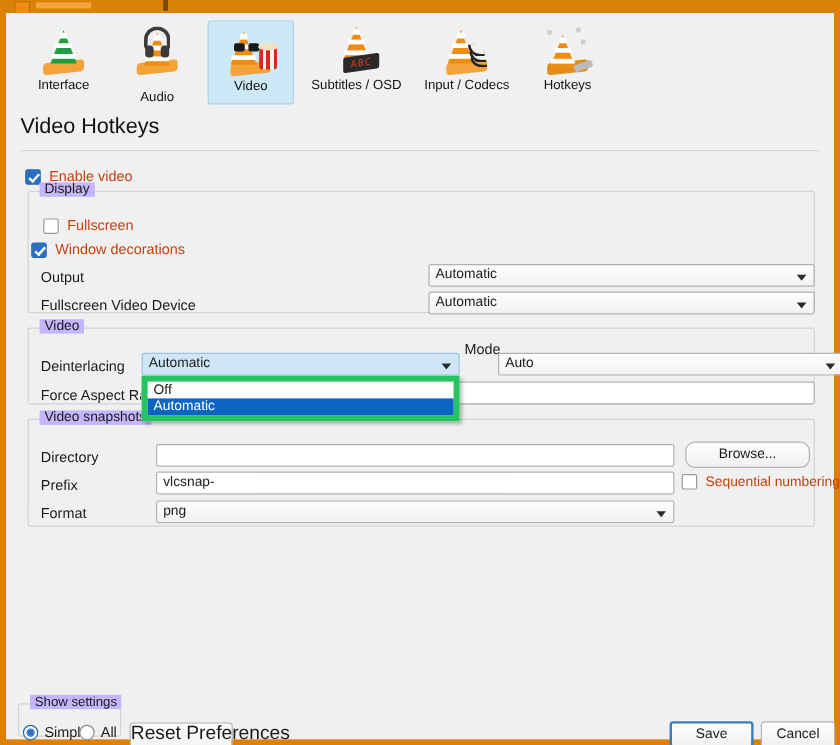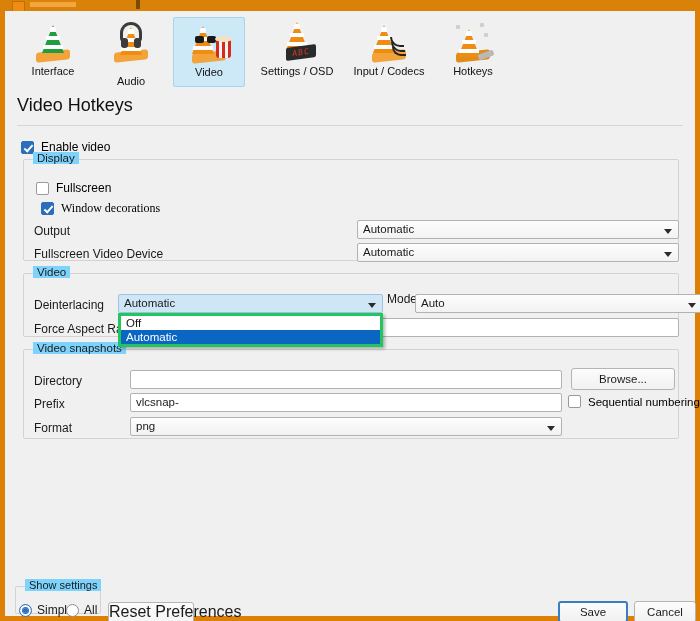--- a/index.html
+++ b/index.html
@@ -227,35 +227,35 @@
     position: absolute;
     left: 4px; top: 1px;
     width: 3px; height: 7px;
     border: solid #ffffff;
     border-width: 0 2px 2px 0;
     transform: rotate(42deg);
   }
   .chk-label {
     margin-left: 7px;
     font-size: 12px;
-    color: #000000;
+    color: #c2410c;
     white-space: nowrap;
   }
 
   .groupbox {
     position: absolute;
     border: 1px solid #d3d3d3;
     border-radius: 2px;
     background: transparent;
   }
   .groupbox > .gb-title {
     position: absolute;
     top: -8px; left: 9px;
     padding: 0 4px;
-    background: #7dd3fc;
+    background: #c4b5fd;
     font-size: 11.5px;
     color: #1a1a1a;
     white-space: nowrap;
   }
 
   .field-label {
     position: absolute;
     font-size: 12px;
     color: #1a1a1a;
     white-space: nowrap;
@@ -316,21 +316,21 @@
     border: 2px solid #3a7ebf;
     border-radius: 3px;
   }
 
   
   #deint-popup {
     position: absolute;
     left: 113px; top: 302px;
     width: 265px;
     background: #ffffff;
-    border: 3px solid #22c55e;
+    border: 5px solid #22c55e;
     box-shadow: 2px 2px 3px rgba(0,0,0,.28);
     z-index: 60;
   }
   #deint-popup .opt {
     height: 14px;
     line-height: 14px;
     font-size: 11.5px;
     padding-left: 5px;
     color: #141414;
     white-space: nowrap;
@@ -435,21 +435,21 @@
         <div class="glyph">
           <div class="cone" style="top:1px;">
             <div class="body">
                 <div class="tip"></div>
                 <div class="stripe1"></div>
                 <div class="stripe2"></div>
               </div>
           </div>
           <div class="osdbar">ABC</div>
         </div>
-        <div class="label">Settings / OSD</div>
+        <div class="label">Subtitles / OSD</div>
       </div>
 
       <div class="tab" style="left:338px;width:92px;">
         <div class="glyph">
           <div class="base"></div>
           <div class="cone" style="top:4px;left:40%;">
             <div class="body">
                 <div class="tip"></div>
                 <div class="stripe1"></div>
                 <div class="stripe2"></div>
@@ -497,21 +497,21 @@
 
       <div class="groupbox" style="left:18px; top:26px; width:656px; height:102px;">
         <div class="gb-title">Display</div>
       </div>
 
       <div class="chk-row" style="left:31px; top:48px;">
         <div class="chk"></div>
         <div class="chk-label">Fullscreen</div>
       </div>
 
-      <div class="chk-row" style="left:36px; top:68px;font-family:Liberation Serif, serif;">
+      <div class="chk-row" style="left:21px; top:68px;">
         <div class="chk on"></div>
         <div class="chk-label">Window decorations</div>
       </div>
 
       <div class="field-label" style="left:29px; top:91px;">Output</div>
       <div class="combo" style="left:352px; top:87px; width:322px;">
         <span>Automatic</span>
         <span class="arrow"></span>
       </div>
 
@@ -524,40 +524,40 @@
       <div class="groupbox" style="left:18px; top:140px; width:656px; height:64px;">
         <div class="gb-title">Video</div>
       </div>
 
       <div class="field-label" style="left:29px; top:165px;">Deinterlacing</div>
       <div class="combo focused" style="left:113px; top:161px; width:265px;">
         <span>Automatic</span>
         <span class="arrow"></span>
       </div>
 
-      <div class="field-label" style="left:382px; top:159px;text-align:center;">Mode</div>
+      <div class="field-label" style="left:382px; top:151px;text-align:center;">Mode</div>
       <div class="combo" style="left:410px; top:161px; width:288px;">
         <span>Auto</span>
         <span class="arrow"></span>
       </div>
 
       <div class="field-label" style="left:29px; top:189px;">Force Aspect Ratio</div>
       <div class="textfield" style="left:113px; top:185px; width:561px;">
         <span></span>
       </div>
 
       <div class="groupbox" style="left:18px; top:216px; width:656px; height:90px;">
         <div class="gb-title">Video snapshots</div>
       </div>
 
       <div class="field-label" style="left:29px; top:241px;">Directory</div>
       <div class="textfield" style="left:125px; top:237px; width:432px;">
         <span></span>
       </div>
-      <div class="btn" style="left:566px; top:235px; width:104px; height:22px; line-height:20px;">Browse...</div>
+      <div class="btn" style="left:566px; top:235px; width:104px; height:22px; line-height:20px;border-radius:8px;">Browse...</div>
 
       <div class="field-label" style="left:29px; top:264px;">Prefix</div>
       <div class="textfield" style="left:125px; top:260px; width:432px;">
         <span>vlcsnap-</span>
       </div>
       <div class="chk-row" style="left:563px; top:262px;">
         <div class="chk"></div>
         <div class="chk-label" style="font-size:11.5px;">Sequential numbering</div>
       </div>
 

